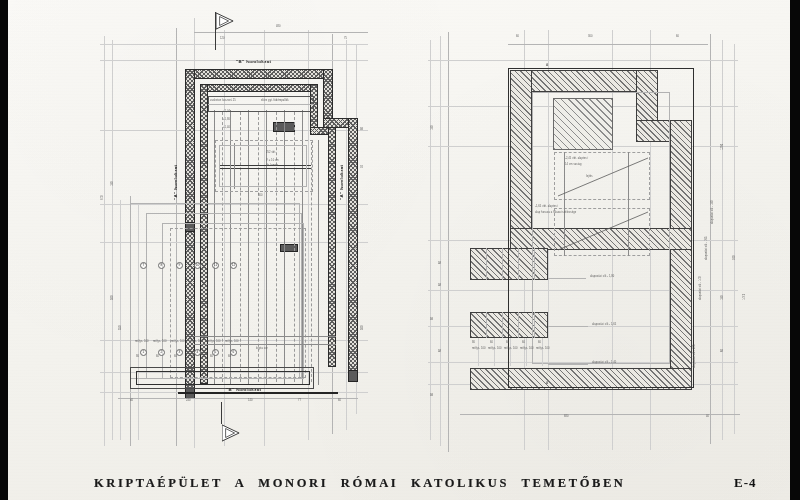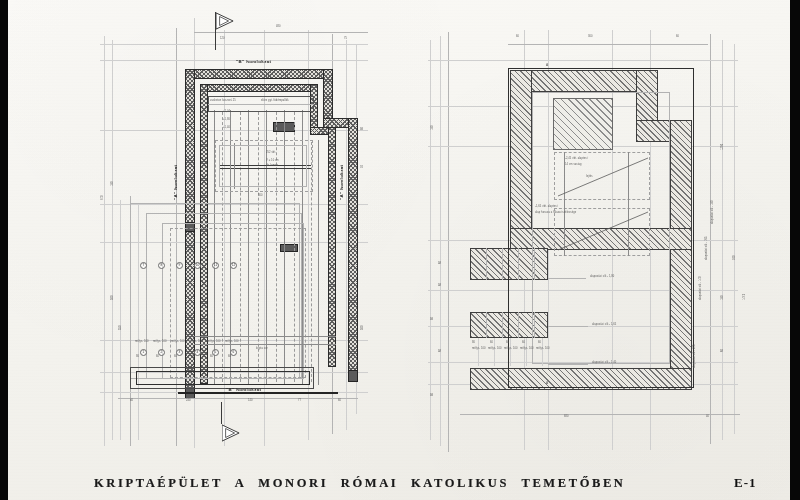--- a/index.html
+++ b/index.html
@@ -432,16 +432,16 @@
     <div class="t micro" style="left:508px; top:36px;">60</div>
     <div class="t micro" style="left:580px; top:36px;">300</div>
     <div class="t micro" style="left:668px; top:36px;">60</div>
 
     <div class="t tiny" style="left:538px; top:64px;">A</div>
     <div class="t tiny" style="left:538px; top:382px;">A</div>
   </div>
 
   <div id="titleblock">
     <div id="title-text">KRIPTAÉPÜLET  A  MONORI  RÓMAI  KATOLIKUS  TEMETŐBEN</div>
-    <div id="sheet-number">E-1</div>
+    <div id="sheet-number">E-4</div>
   </div>
 
 </div>
 
 </body></html>

